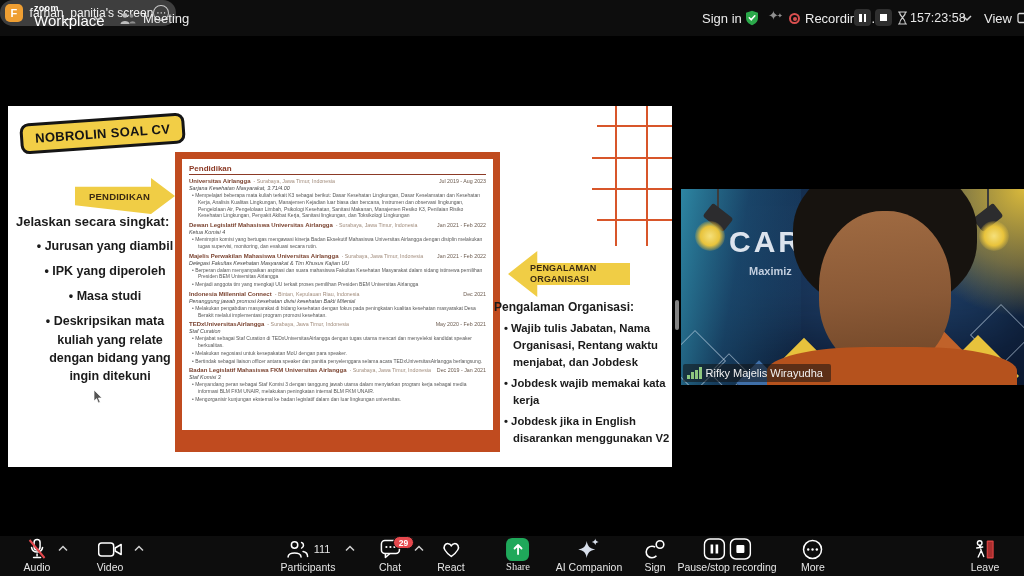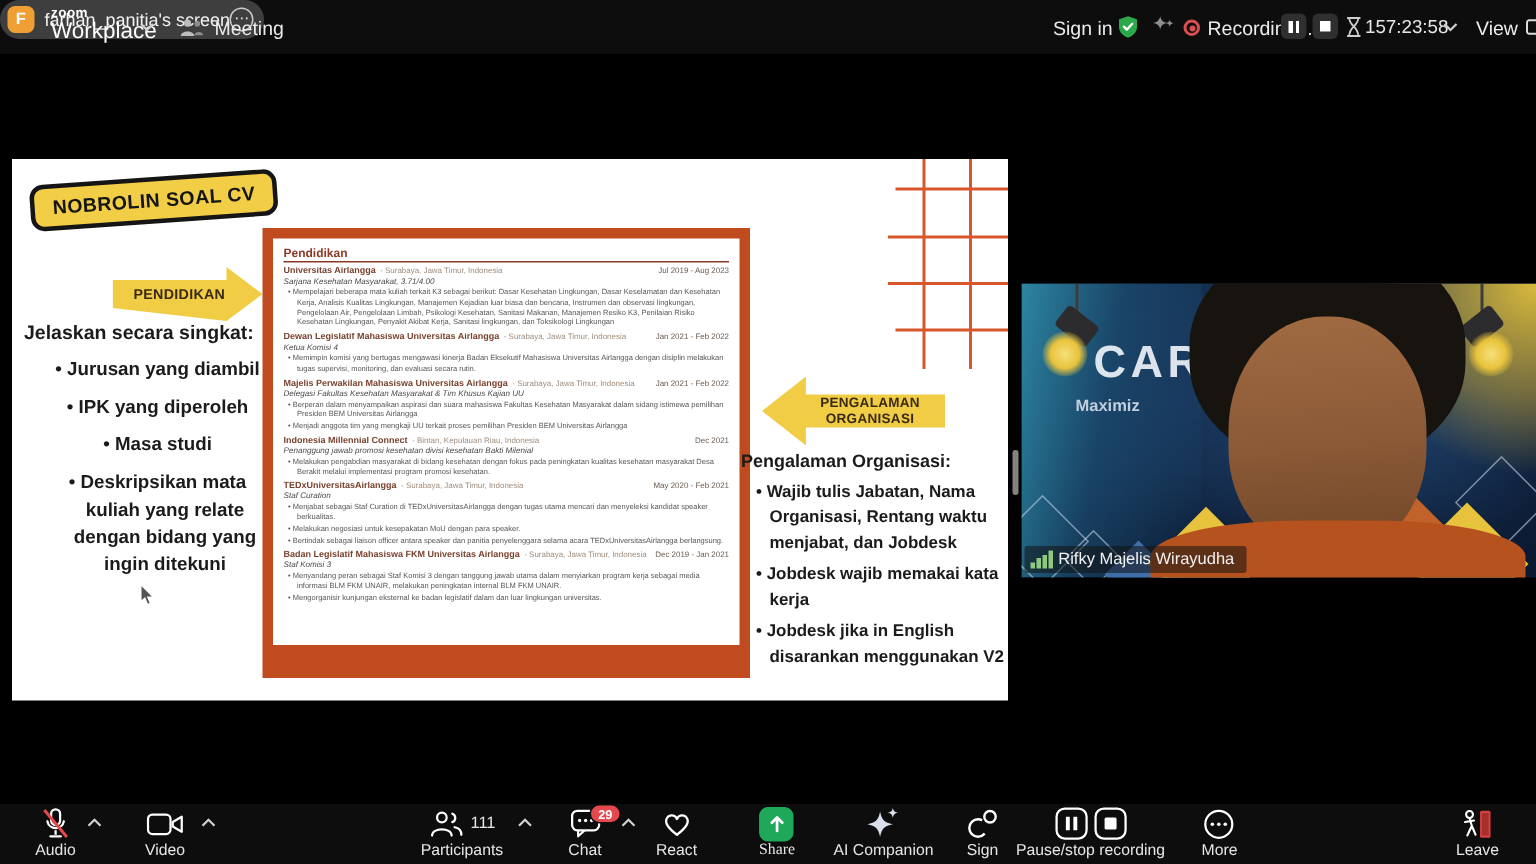--- a/index.html
+++ b/index.html
@@ -48,21 +48,21 @@
   .gv2 { left:638px; top:0; width:2px; height:140px; }
   .gh1 { left:589px; top:19px; height:2px; width:75px; }
   .gh2 { left:584px; top:51px; height:2px; width:80px; }
   .gh3 { left:584px; top:82px; height:2px; width:80px; }
   .gh4 { left:589px; top:113px; height:2px; width:75px; }
 
   .title-tag { position:absolute; left:12px; top:12px; background:#f2ce46; border:3px solid #151515; border-radius:9px; padding:5px 12px; font-size:13px; font-weight:800; color:#151515; transform:rotate(-4deg); letter-spacing:.3px; }
 
   .arrow-right { position:absolute; left:67px; top:72px; width:100px; height:36px; background:#f0cd45; clip-path:polygon(0 24%, 76% 24%, 76% 0, 100% 50%, 76% 100%, 0 76%); display:flex; align-items:center; }
   .arrow-right span { font-size:9.5px; font-weight:800; color:#3a2a12; margin-left:14px; letter-spacing:.2px; }
-  .arrow-left { position:absolute; left:500px; top:145px; width:122px; height:46px; background:#f0cd45; clip-path:polygon(0 50%, 24% 0, 24% 26%, 100% 26%, 100% 74%, 24% 74%, 24% 100%); display:flex; flex-direction:column; justify-content:center; align-items:center; padding-left:22px; }
+  .arrow-left { position:absolute; left:500px; top:145px; width:122px; height:46px; background:#f0cd45; clip-path:polygon(0 50%, 24% 0, 24% 26%, 100% 26%, 100% 74%, 24% 74%, 24% 100%); display:flex; flex-direction:column; justify-content:center; align-items:flex-start; padding-left:22px; }
   .arrow-left span { font-size:9px; font-weight:800; color:#3a2a12; line-height:11px; letter-spacing:.2px; }
 
   .left-panel { position:absolute; left:8px; top:108px; width:164px; color:#1b1b1b; }
   .left-panel h3 { font-size:13px; font-weight:800; margin-bottom:8px; }
   .panel-list { list-style:none; padding-left:14px; }
   .left-panel .panel-list li { font-size:12.5px; font-weight:700; line-height:1.45; margin-bottom:7px; padding-left:10px; text-indent:-10px;text-align:center; }
   .panel-list li::before { content:"• "; }
 
   .right-panel { position:absolute; left:486px; top:194px; width:176px; color:#1b1b1b; }
   .right-panel h3 { font-size:12px; font-weight:800; margin-bottom:6px; }
@@ -85,21 +85,21 @@
 
   .cursor { position:absolute; left:85px; top:284px; width:11px; height:15px; }
 
   
   .video-tile { position:absolute; left:681px; top:153px; width:343px; height:196px; overflow:hidden; background:
     radial-gradient(circle at 62% 45%, #20416b 0%, #152e4f 55%, #10243f 100%); box-shadow:inset 0 -44px 55px rgba(0,0,15,.45); }
   .vt-teal { position:absolute; left:0; top:0; width:120px; height:196px; background:linear-gradient(100deg, #2d86a3 0%, rgba(31,90,130,.55) 45%, rgba(21,46,79,0) 100%); }
   .vt-yellow { position:absolute; right:0; top:0; width:110px; height:130px; background:radial-gradient(circle at 100% 0%, #d9b93c 0%, rgba(190,160,60,.55) 45%, rgba(21,46,79,0) 75%); }
   .vt-ring { position:absolute; left:120px; top:8px; width:16px; height:16px; border:3px solid rgba(255,255,255,.55); border-radius:50%; }
   .vt-car { position:absolute; left:48px; top:36px; font-size:30px; font-weight:800; color:rgba(236,240,247,.93); letter-spacing:3px; }
-  .vt-max { position:absolute; left:36px; top:76px; font-size:11px; font-weight:700; color:#c2cede; }
+  .vt-max { position:absolute; left:68px; top:76px; font-size:11px; font-weight:700; color:#c2cede; }
   .spotlight { position:absolute; width:60px; height:70px; }
   .sp-left { left:16px; top:0; } .sp-right { left:268px; top:0; }
   .sp-pole { position:absolute; left:20px; top:0; width:2px; height:24px; background:#3c3c3c; }
   .sp-lamp { position:absolute; left:8px; top:20px; width:26px; height:17px; background:#2c2c2e; border-radius:3px; }
   .sp-left .sp-lamp { transform:rotate(38deg); } .sp-right .sp-lamp { transform:rotate(-38deg); }
   .sp-glow { position:absolute; width:30px; height:30px; border-radius:50%; background:radial-gradient(circle, #f5e07a 0%, #e8c33c 45%, rgba(232,195,60,0) 75%); }
   .sp-left .sp-glow { left:-2px; top:32px; } .sp-right .sp-glow { left:30px; top:32px; }
   .diamond { position:absolute; transform:rotate(45deg); }
   .d-out { border:1.5px solid rgba(205,222,238,.55); background:transparent; }
   .d-yellow { background:#e7c23c; }

